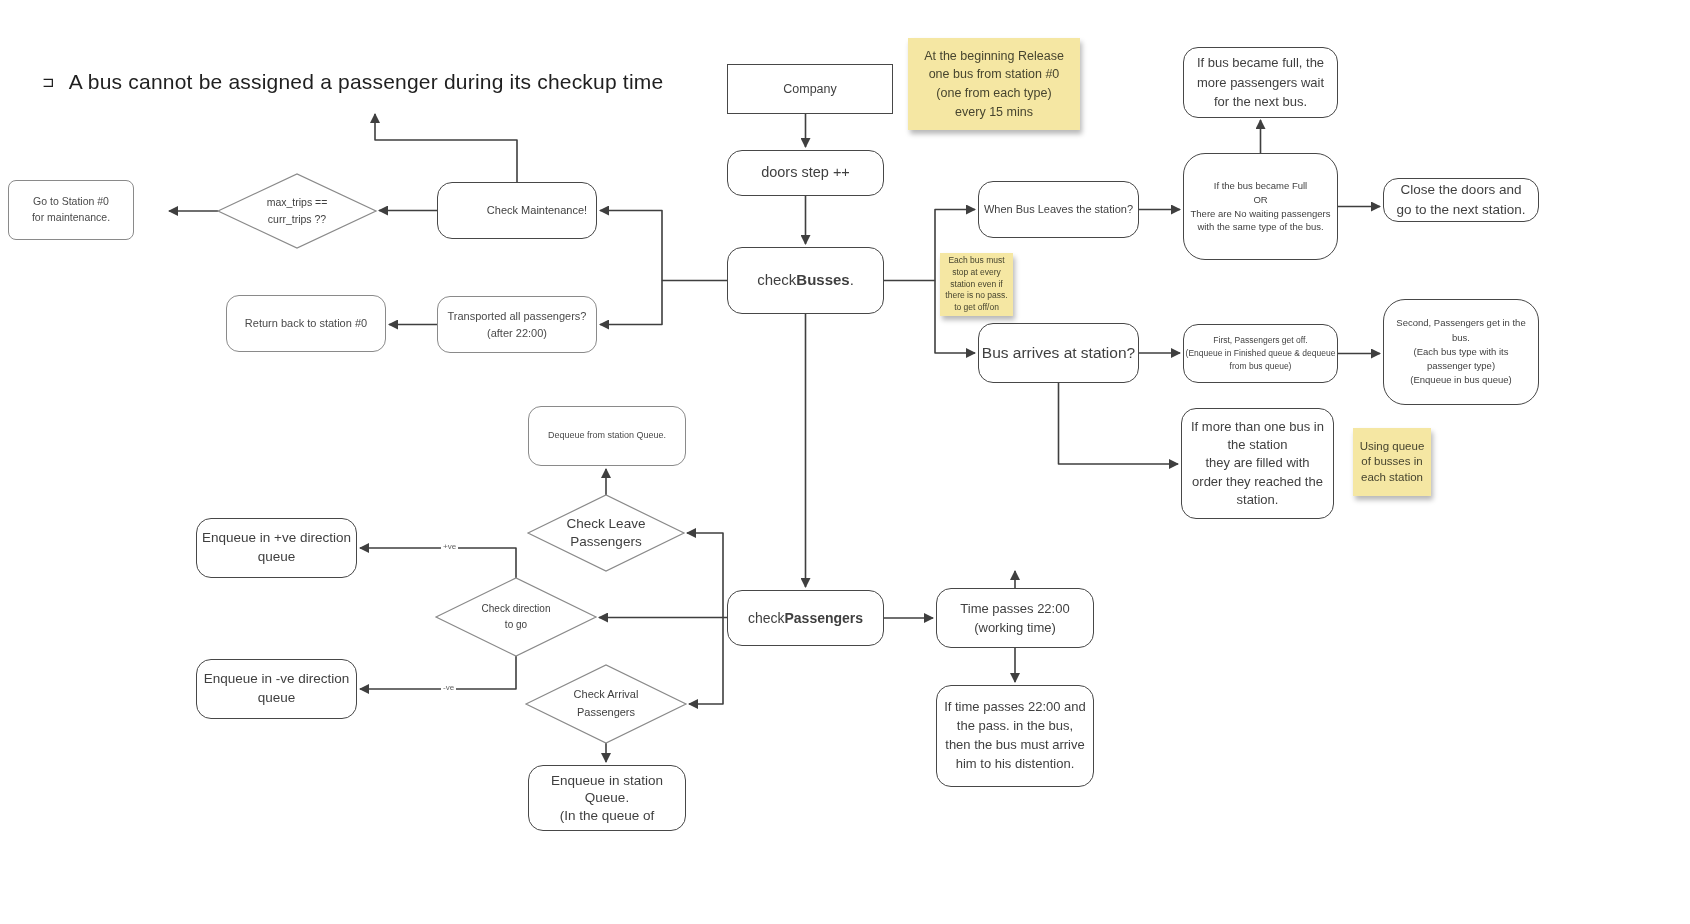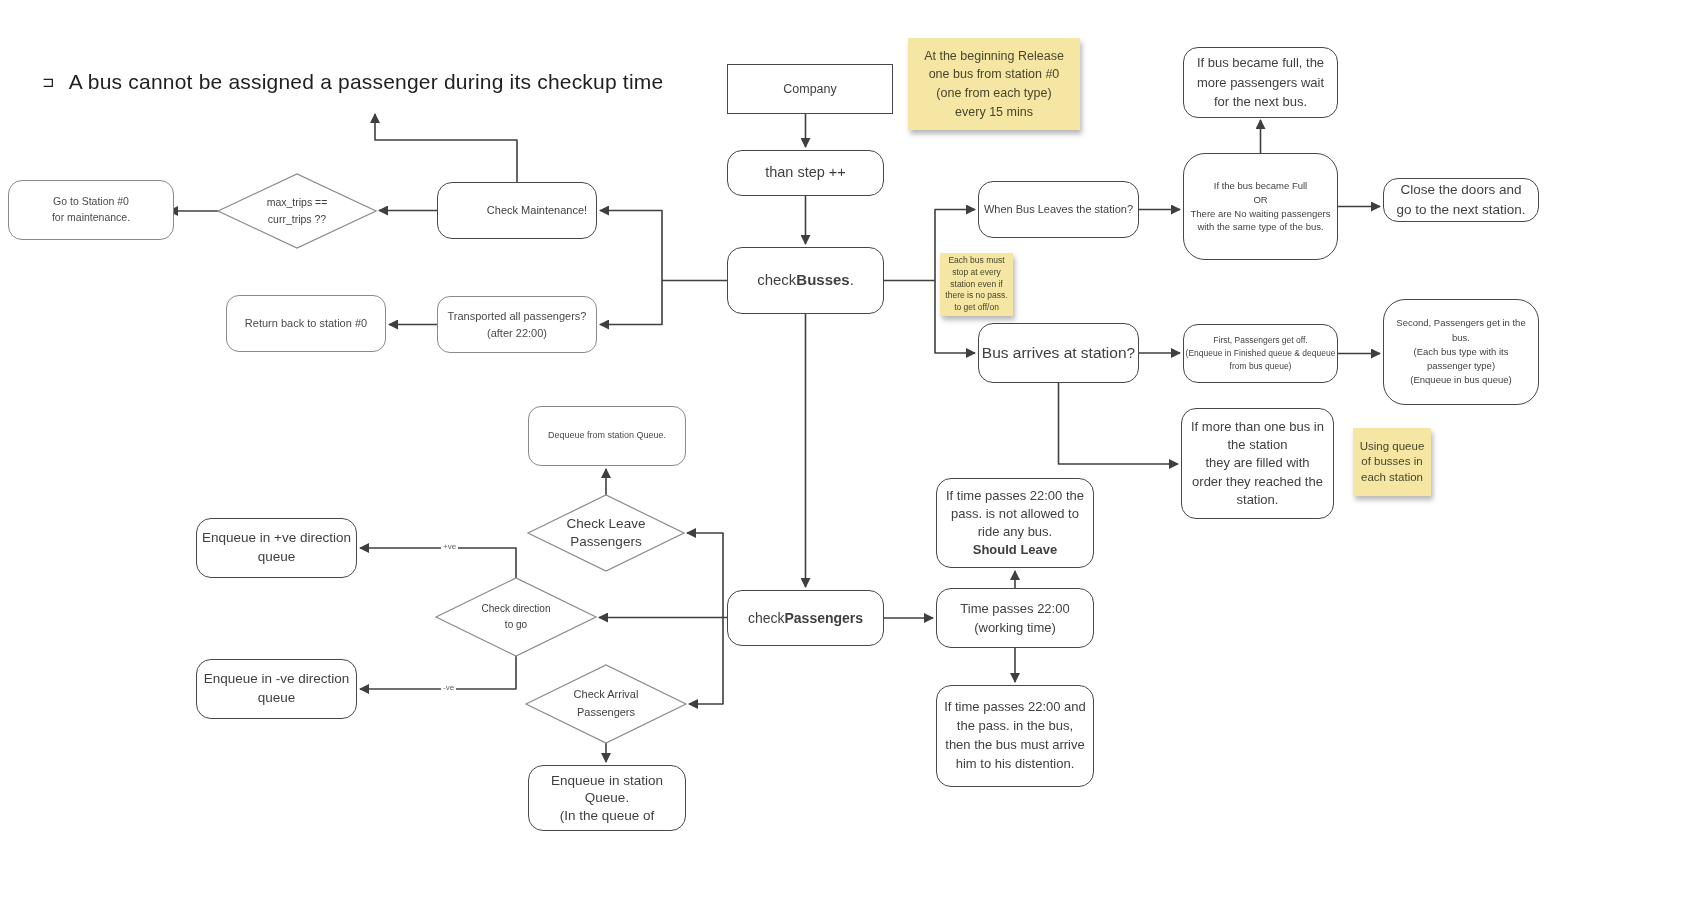--- a/index.html
+++ b/index.html
@@ -84,32 +84,32 @@
     <polygon class="dshape" points="436,617 516,578 596,617 516,656"></polygon>
     <polygon class="dshape" points="526,704 606,665 686,704 606,743"></polygon>
   </svg>
 
   <div class="title">
     <span class="bullet">⊐</span>
     <span>A bus cannot be assigned a passenger during its checkup time</span>
   </div>
 
   <div class="node square" style="left:727px;top:64px;width:166px;height:50px;font-size:12.5px;">Company</div>
-  <div class="node box" style="left:727px;top:150px;width:157px;height:46px;font-size:14.5px;">than step ++</div>
+  <div class="node box" style="left:727px;top:150px;width:157px;height:46px;font-size:14.5px;">doors step ++</div>
   <div class="node box" style="left:727px;top:247px;width:157px;height:67px;font-size:15px;">
     <span>check </span><span class="bold">Busses</span><span>.</span>
   </div>
   <div class="node box" style="left:727px;top:590px;width:157px;height:56px;font-size:14px;">
     <span>check </span><span class="bold">Passengers</span>
   </div>
 
   <div class="node box" style="left:437px;top:182px;width:160px;height:57px;font-size:11px;padding-left:40px;">Check Maintenance!</div>
   <div class="node dtext" style="left:222px;top:180px;width:150px;height:62px;font-size:10.5px;">max_trips ==
 curr_trips ??</div>
-  <div class="node light" style="left:8px;top:180px;width:166px;height:60px;font-size:10.5px;border-radius:14px;">Go to Station #0
+  <div class="node light" style="left:8px;top:180px;width:126px;height:60px;font-size:10.5px;border-radius:8px;">Go to Station #0
 for maintenance.</div>
   <div class="node light" style="left:437px;top:296px;width:160px;height:57px;font-size:11px;border-radius:13px;">Transported all passengers?
 (after 22:00)</div>
   <div class="node light" style="left:226px;top:295px;width:160px;height:57px;font-size:11px;border-radius:13px;">Return back to station #0</div>
 
   <div class="node box" style="left:978px;top:181px;width:161px;height:57px;font-size:11px;text-align:center;">When Bus Leaves the station?</div>
   <div class="node box big-r" style="left:1183px;top:153px;width:155px;height:107px;font-size:9.5px;line-height:1.45;">If the bus became Full
 OR
 There are No waiting passengers
 with the same type of the bus.</div>
@@ -144,26 +144,20 @@
   <div class="node box" style="left:196px;top:659px;width:161px;height:60px;font-size:13.5px;line-height:1.4;">Enqueue in -ve direction
 queue</div>
   <div class="node dtext" style="left:532px;top:676px;width:148px;height:56px;font-size:11px;">Check Arrival
 Passengers</div>
   <div class="node box" style="left:528px;top:765px;width:158px;height:66px;font-size:13.5px;line-height:1.3;">Enqueue in station
 Queue.
 (In the queue of</div>
 
   <div class="node box" style="left:936px;top:588px;width:158px;height:60px;font-size:13px;">Time passes 22:00
 (working time)</div>
-  <div class="node box col" style="left:936px;top:478px;width:158px;height:90px;font-size:13px;line-height:1.4;">
-    <span style="white-space:pre-line;">If time passes 22:00 the
-pass. is not allowed to
-ride any bus.</span>
-    <span class="bold">Should Leave</span>
-  </div>
   <div class="node box" style="left:936px;top:685px;width:158px;height:102px;font-size:13px;line-height:1.45;">If time passes 22:00 and
 the pass. in the bus,
 then the bus must arrive
 him to his distention.</div>
 
   <div class="note" style="left:908px;top:38px;width:172px;height:92px;font-size:12.5px;">At the beginning Release
 one bus from station #0
 (one from each type)
 every 15 mins</div>
   <div class="note" style="left:940px;top:253px;width:73px;height:63px;font-size:8.5px;line-height:1.4;">Each bus must

